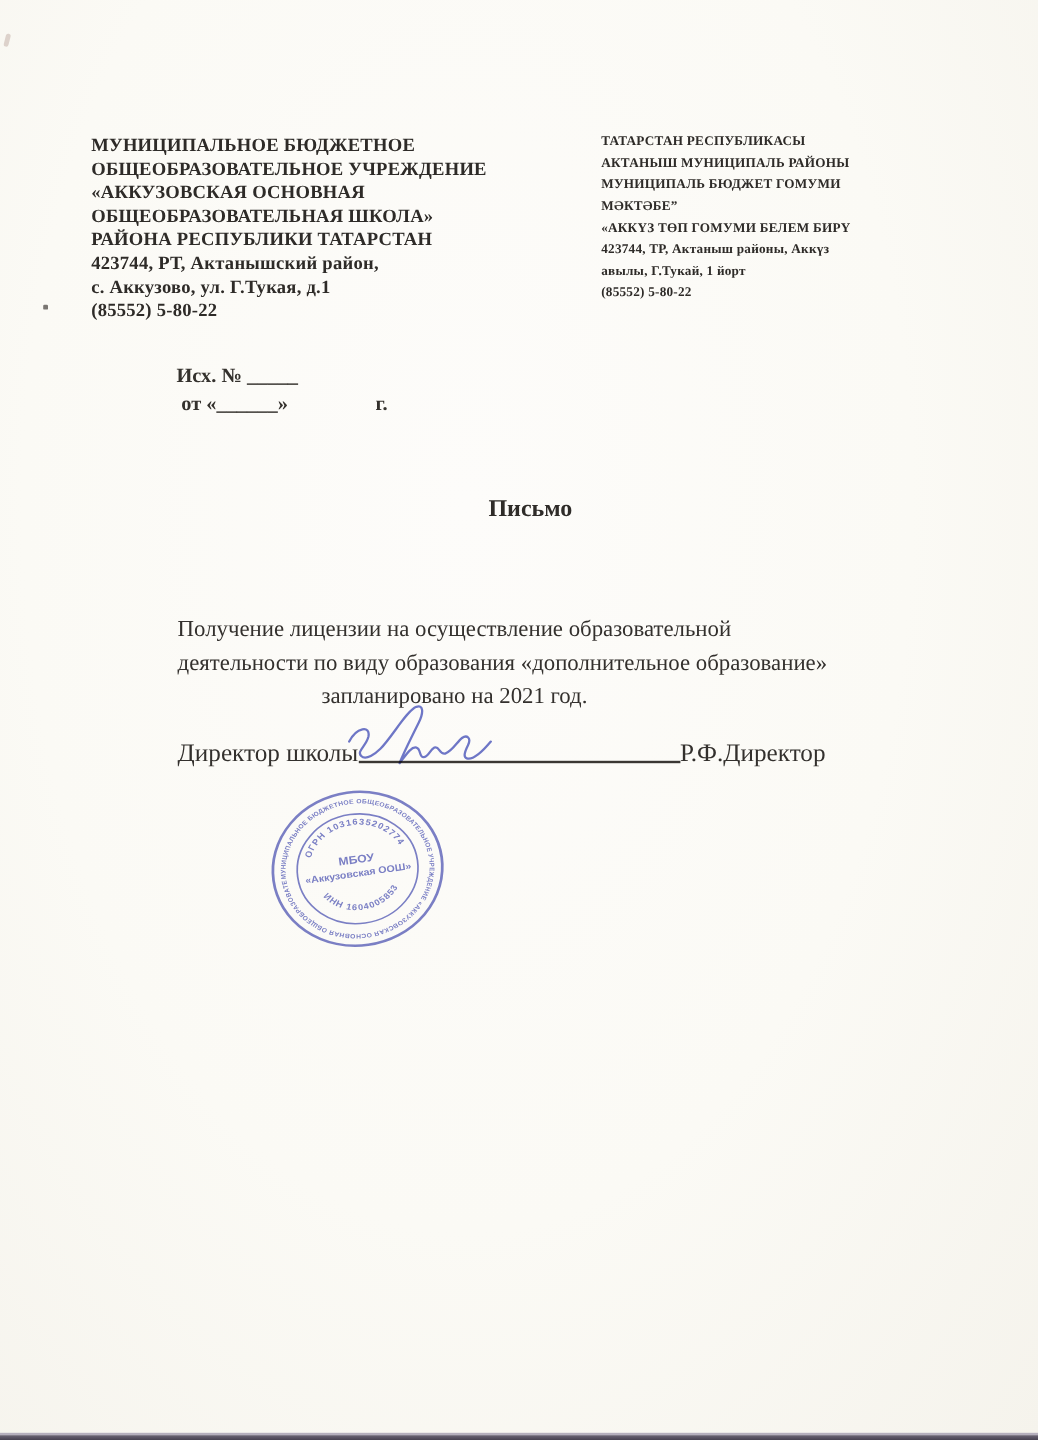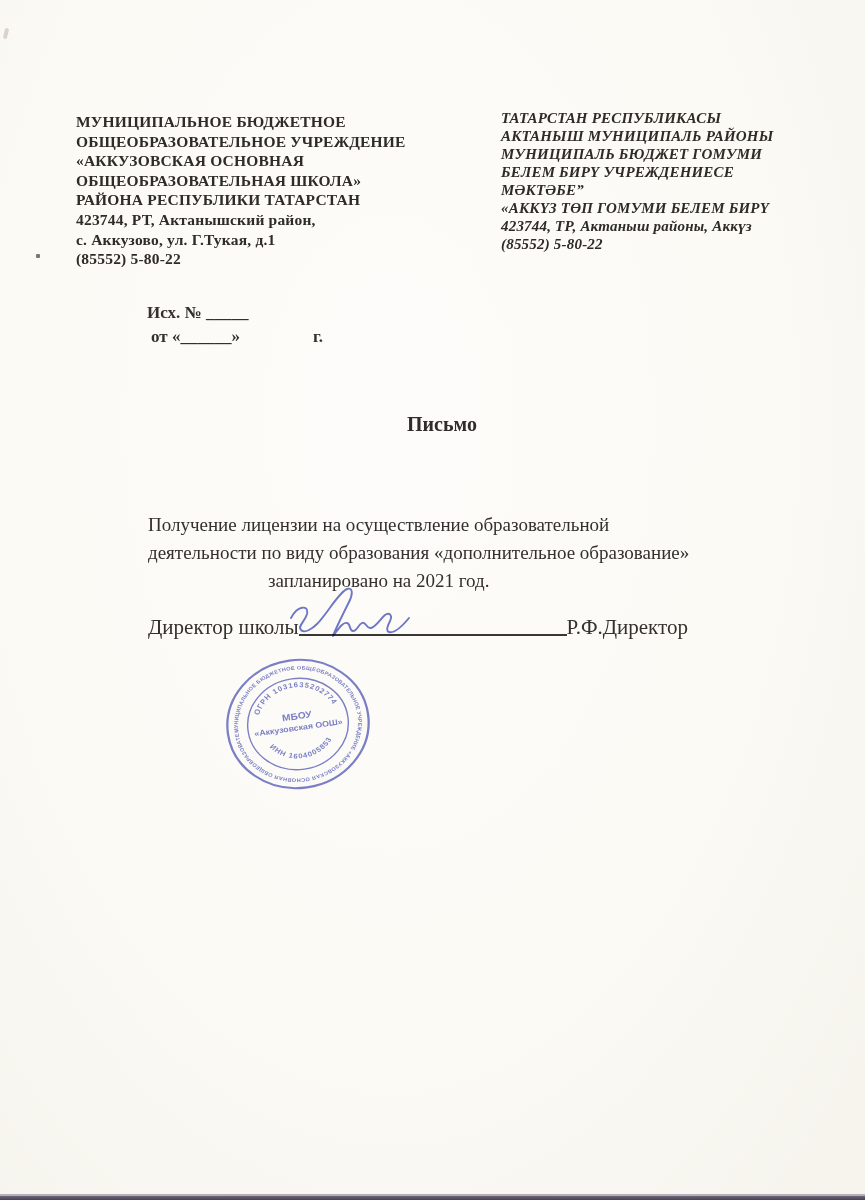--- a/index.html
+++ b/index.html
@@ -12,21 +12,21 @@
     position:relative;width:865px;height:1200px;
     background:radial-gradient(ellipse at 45% 35%, #fdfcfa 0%, #fbfaf5 55%, #f5f3ec 100%);
     color:#363330;
   }
   
   .lh-block{
     position:absolute;text-align:left;font-weight:bold;color:#2e2b28;
     letter-spacing:0.2px;white-space:nowrap;
   }
   .lh-left{left:76px;top:112px;width:402px;font-size:15.5px;line-height:19.6px;}
-  .lh-right{left:501px;top:109px;width:332px;font-size:15px;line-height:18px;font-style:italic;}
+  .lh-right{left:501px;top:109px;width:332px;font-size:11px;line-height:18px;}
   
   .ref-block{position:absolute;left:147px;top:303px;font-weight:bold;font-size:17px;color:#34312d;}
   .ref-line2{margin-top:4px;padding-left:4px;}
   .ref-year{margin-left:73px;}
   
   .doc-title{position:absolute;left:407px;top:413px;font-size:20px;font-weight:bold;color:#2f2c29;}
   
   .body-text{position:absolute;left:148px;top:511px;width:700px;font-size:19px;line-height:28px;color:#33302d;}
   .body-line3{padding-left:120px;}
   
@@ -62,24 +62,24 @@
     <div>РАЙОНА РЕСПУБЛИКИ ТАТАРСТАН</div>
     <div>423744, РТ, Актанышский район,</div>
     <div>с. Аккузово, ул. Г.Тукая, д.1</div>
     <div>(85552) 5-80-22</div>
   </div>
 
   <div class="lh-block lh-right">
     <div>ТАТАРСТАН РЕСПУБЛИКАСЫ</div>
     <div>АКТАНЫШ МУНИЦИПАЛЬ РАЙОНЫ</div>
     <div>МУНИЦИПАЛЬ БЮДЖЕТ ГОМУМИ</div>
-    <div>БЕЛЕМ БИРҮ УЧРЕЖДЕНИЕСЕ</div>
     <div>МӘКТӘБЕ”</div>
     <div>«АККҮЗ ТӨП ГОМУМИ БЕЛЕМ БИРҮ</div>
     <div>423744, ТР, Актаныш районы, Аккүз</div>
+    <div>авылы, Г.Тукай, 1 йорт</div>
     <div>(85552) 5-80-22</div>
   </div>
 
   <div class="ref-block">
     <div class="ref-line1">Исх. № _____</div>
     <div class="ref-line2">
       <span>от «______»</span><span class="ref-year">г.</span>
     </div>
   </div>
 

